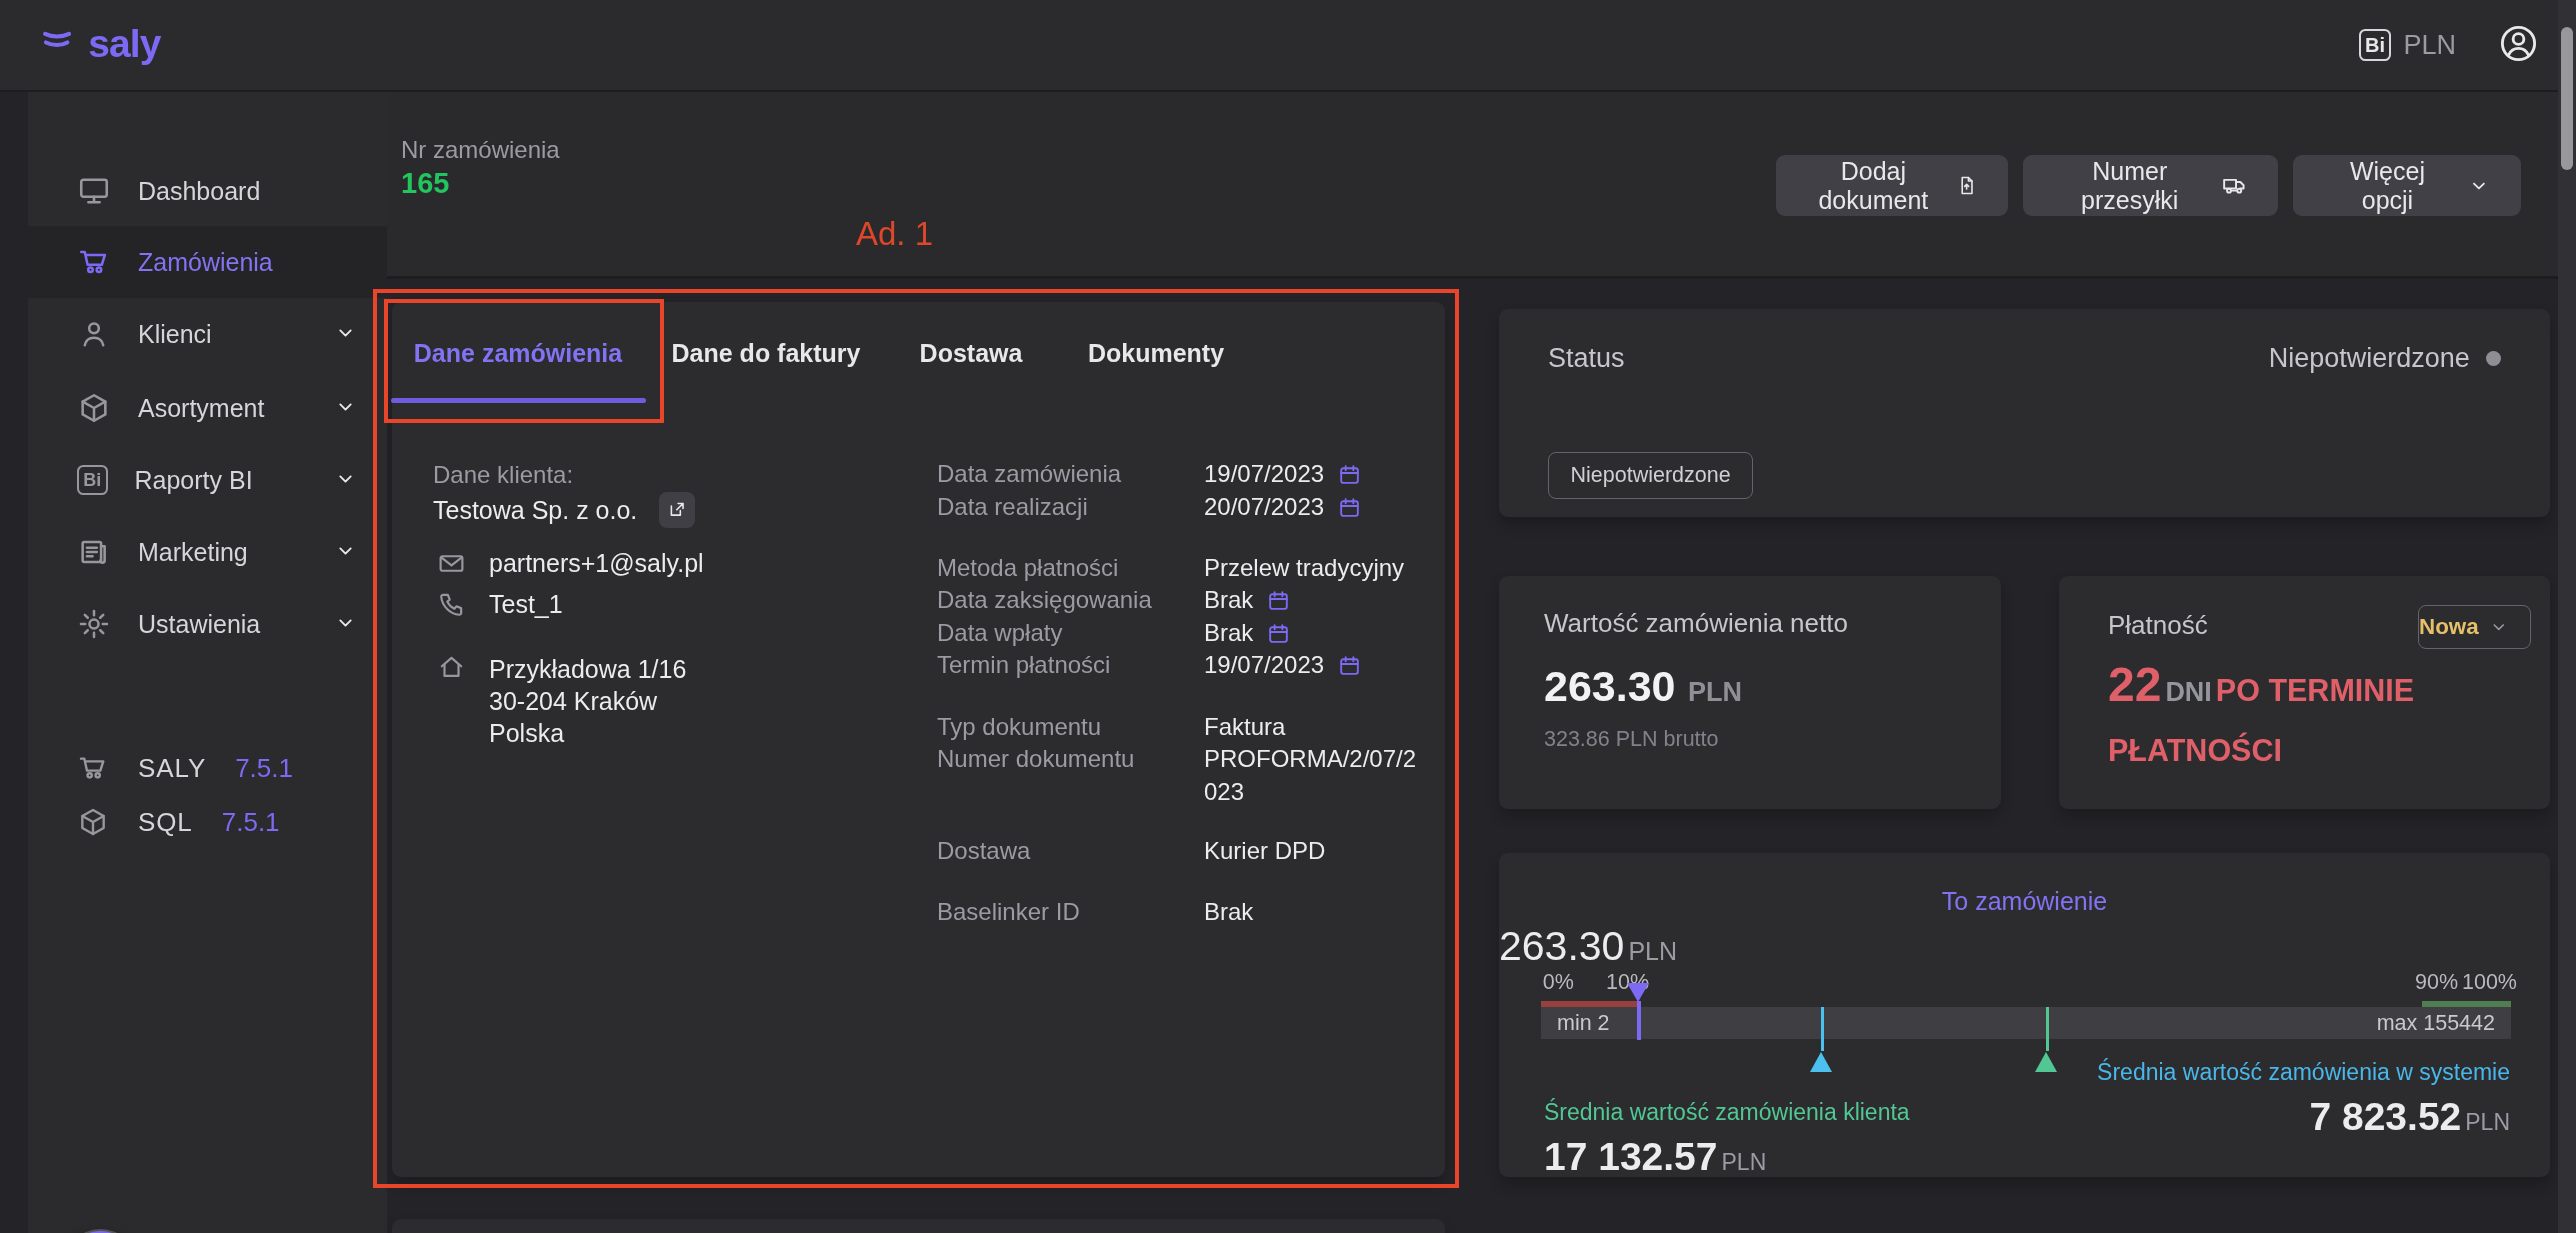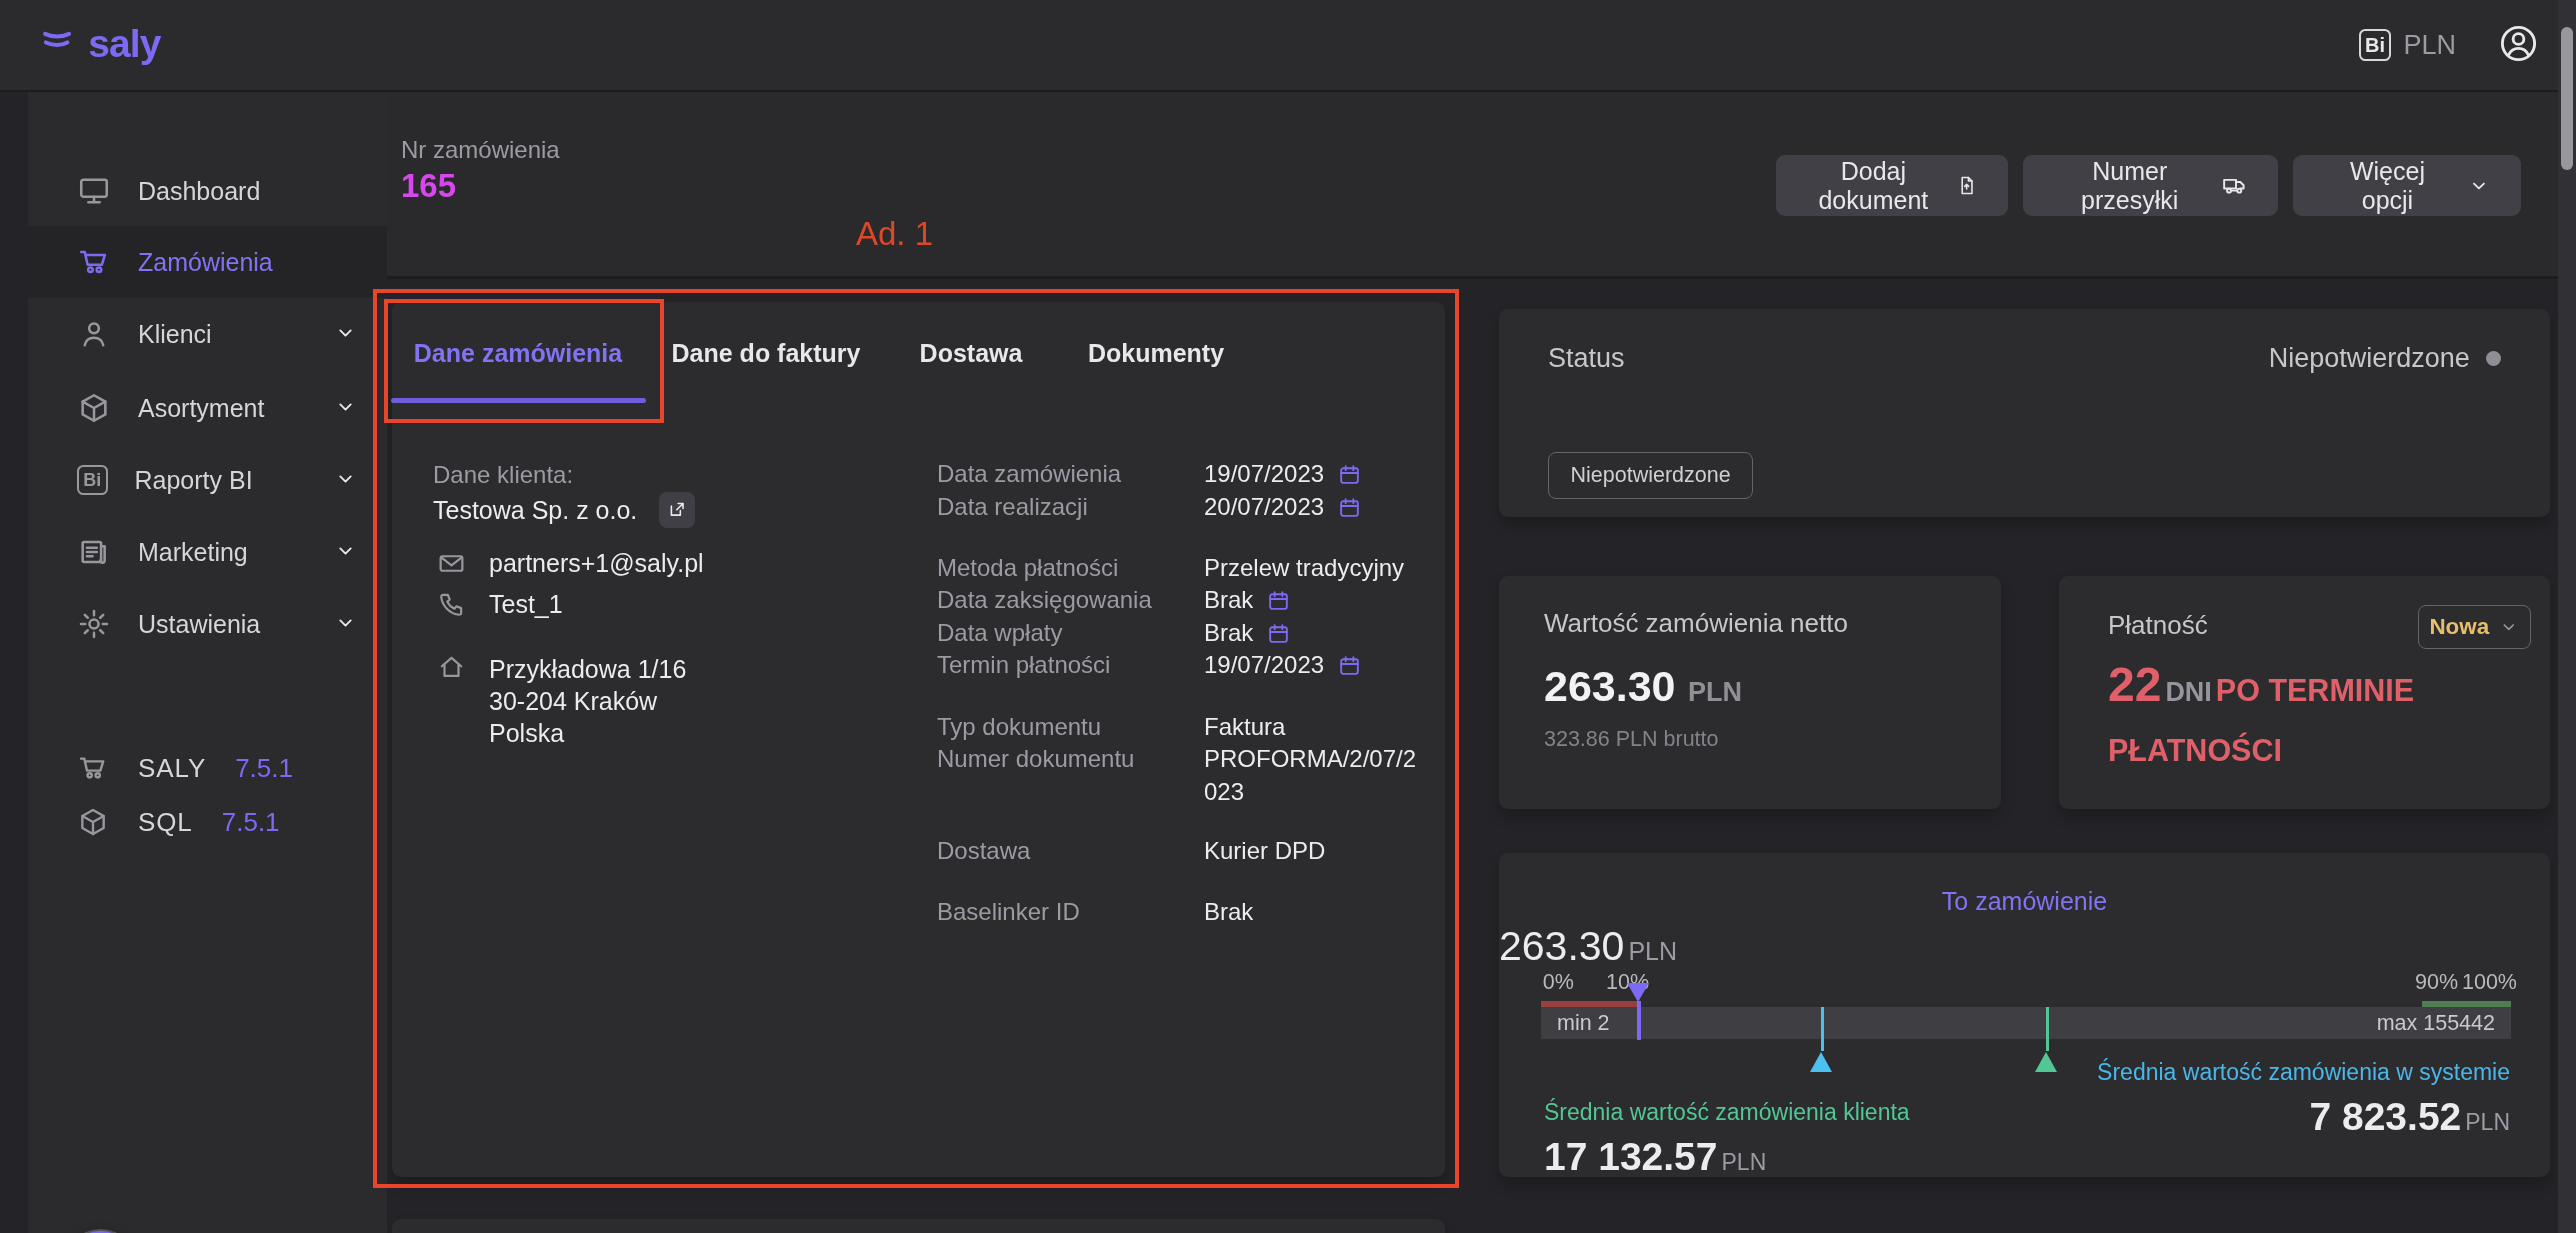--- a/index.html
+++ b/index.html
@@ -34,21 +34,21 @@
                  padding-left:49px; gap:29px; }
   .version-row .vl { font-size:26px; color:#d6d6da; letter-spacing:0.9px; }
   .version-row .vn { font-size:26px; color:#7c6af4; }
   .bell-fab { position:absolute; left:36px; top:1137px; width:73px; height:73px; border-radius:50%;
               background:#7a68f2; display:flex; align-items:center; justify-content:center; cursor:pointer;
               box-shadow:0 5.4px 14.3px rgba(0,0,0,.35); }
 
   
   .header-zone { position:absolute; left:359px; top:92px; width:2217px; height:187px; background:#2a2a2d; }
   .order-label { position:absolute; left:401px; top:136px; font-size:24px; color:#9b9ba3; }
-  .order-number { position:absolute; left:401px; top:167px; font-size:33px; font-weight:bold; color:#d946ef; }
+  .order-number { position:absolute; left:401px; top:167px; font-size:29px; font-weight:bold; color:#22c55e; }
   .hdr-buttons { position:absolute; left:1776px; top:155px; display:flex; gap:15.2px; }
   .hbtn { height:61px; background:#404046; border:none; border-radius:9px; color:#e8e8ea;
           font-size:25px; font-family:inherit; display:flex; align-items:center; justify-content:center;
           gap:16px; cursor:pointer; padding:0 30.5px; }
   .hbtn.b1 { width:232px; } .hbtn.b2 { width:255px; } .hbtn.b3 { width:228px; }
 
   .annotation { position:absolute; left:856px; top:215px; font-size:33px; color:#df4729; z-index:20; }
 
   
   .content-zone { position:absolute; left:359px; top:276px; width:2217px; height:957px;
@@ -101,21 +101,21 @@
   .nc-title { position:absolute; left:45px; top:32px; font-size:26px; color:#c6c6cb; }
   .nc-value-row { position:absolute; left:45px; top:86px; display:flex; align-items:baseline; gap:12.5px; }
   .nc-value { font-size:43px; font-weight:bold; color:#f2f2f4; }
   .nc-cur { font-size:27px; font-weight:bold; color:#8f8f96; }
   .nc-brutto { position:absolute; left:45px; top:151px; font-size:21.5px; color:#82828a; }
 
   .payment-card { left:2059px; top:576px; width:491px; height:233px; }
   .pc-title { position:absolute; left:49px; top:34px; font-size:26px; color:#c6c6cb; }
   .pc-select { position:absolute; left:359px; top:29px; width:113px; height:44px;
                border:1.8px solid #64646c; border-radius:8px; background:transparent;
-               display:flex; align-items:center; justify-content:center; gap:9px; cursor:pointer; }
+               display:flex; align-items:center; justify-content:flex-start; gap:9px; cursor:pointer; }
   .pc-select-val { font-size:22.4px; font-weight:bold; color:#e6bf6a; }
   .pc-overdue { position:absolute; left:49px; top:82px; width:403px; line-height:54px; }
   .pc-days { font-size:48px; font-weight:bold; color:#e0606a; }
   .pc-dni { font-size:27px; color:#95959d; font-weight:bold; }
   .pc-od { font-size:30.5px; font-weight:bold; color:#e0606a; }
 
   
   .meter-card { left:1499px; top:853px; width:1051px; height:324px; }
   .mc-order-label { position:absolute; left:0; top:34px; width:100%; text-align:center;
                     font-size:25px; color:#8273f3; }

